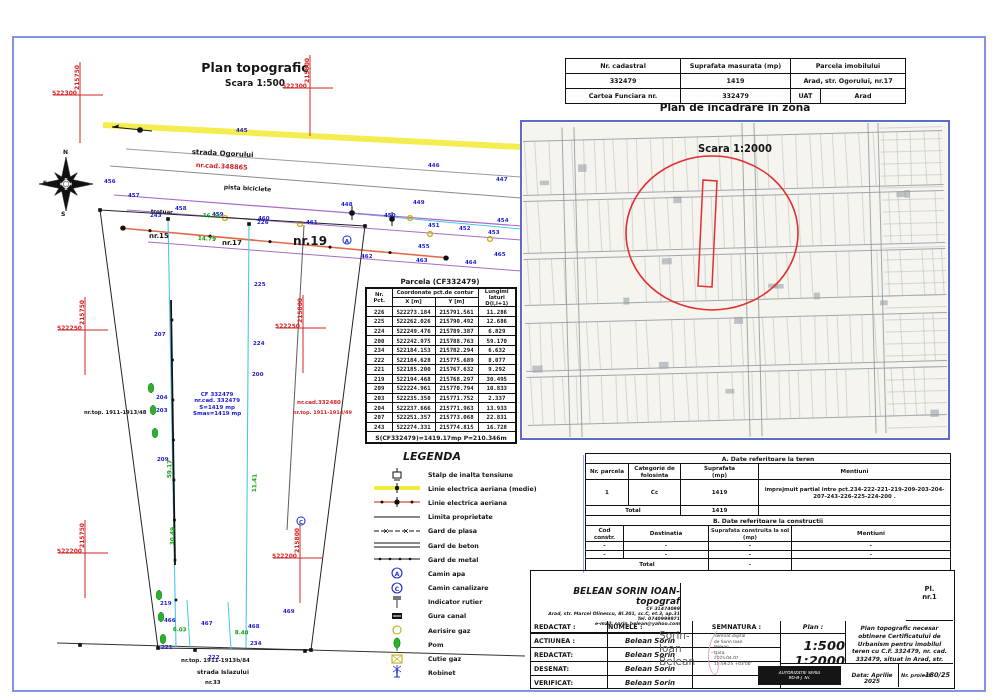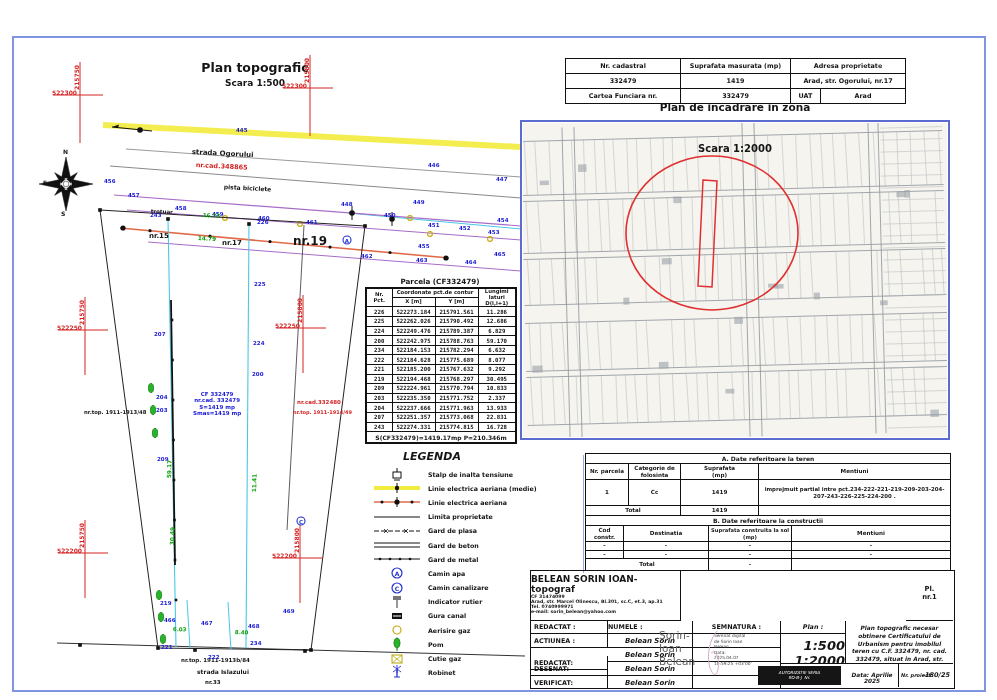--- a/index.html
+++ b/index.html
@@ -393,21 +393,21 @@
       <colgroup>
           <col style="width:115px">
           <col style="width:110px">
           <col style="width:30px">
           <col style="width:85px">
         </colgroup>
       <tbody>
           <tr>
         <td>Nr. cadastral</td>
         <td>Suprafata masurata (mp)</td>
-        <td colspan="2">Adresa proprietate</td>
+        <td colspan="2">Parcela imobilului</td>
       </tr>
       <tr>
         <td>332479</td>
         <td>1419</td>
         <td colspan="2">Arad, str. Ogorului, nr.17</td>
       </tr>
       <tr>
         <td>Cartea Funciara nr.</td>
         <td>332479</td>
         <td>UAT</td>
@@ -751,42 +751,42 @@
         <td>-</td>
         <td></td>
       </tr>
     </tbody>
       </table>
   </div>
   <div class="abs" id="ab-blue-line"></div>
 
   <div class="abs" id="tblock">
 
-    <div class="cell br bb" style="left:0;top:0;width:150px;height:50px;text-align:left;">
+    <div class="cell br bb" style="left:0;top:12px;width:150px;height:50px;text-align:right;font-style:italic;">
       <div style="font-size:9px;font-weight:bold;margin-top:3px;">BELEAN SORIN IOAN-topograf</div>
       <div style="font-size:4.6px;font-weight:bold;">CF 31474099</div>
       <div style="font-size:4.6px;font-weight:bold;">Arad, str. Marcel Olinescu, Bl.301, sc.C, et.3, ap.31</div>
       <div style="font-size:4.6px;font-weight:bold;">Tel. 0740999971</div>
       <div style="font-size:4.6px;font-weight:bold;">e-mail: sorin_belean@yahoo.com</div>
     </div>
 
 
     <div class="cell bb" style="left:375px;top:0;width:47px;height:50px;text-align:center;font-size:6.8px;font-weight:bold;white-space:pre;padding-top:14px;">Pl.
 nr.1</div>
 
     <div class="cell br bb" style="left:0;top:50px;width:77px;height:13px;font-size:6.4px;font-weight:bold;padding:2px 0 0 3px;">REDACTAT :</div>
     <div class="cell br bb" style="left:77px;top:50px;width:85px;height:13px;font-size:6.4px;font-weight:bold;text-align:left;padding-top:2px;">NUMELE :</div>
     <div class="cell br bb" style="left:162px;top:50px;width:88px;height:13px;font-size:6.4px;font-weight:bold;text-align:center;padding-top:2px;">SEMNATURA :</div>
     <div class="cell br bb it" style="left:250px;top:50px;width:65px;height:13px;font-size:6.4px;font-weight:bold;text-align:center;padding-top:2px;">Plan :</div>
 
     <div id="tb-actions">
         <div class="cell br bb" style="left: 0px; top: 63px; width: 77px; height: 14px; font-size: 6.4px; font-weight: bold; padding: 3px 0px 0px 3px;">ACTIUNEA :</div>
         <div class="cell br it bb" style="left: 77px; top: 63px; width: 85px; height: 14px; font-size: 7px; font-weight: bold; text-align: center; padding-top: 2.5px;">Belean Sorin</div>
         <div class="cell br bb" style="left: 162px; top: 63px; width: 88px; height: 14px;"></div>
-        <div class="cell br bb" style="left: 0px; top: 77px; width: 77px; height: 14px; font-size: 6.4px; font-weight: bold; padding: 3px 0px 0px 3px; margin-top: 8px;">REDACTAT:</div>
+        <div class="cell br bb" style="left: 0px; top: 77px; width: 77px; height: 14px; font-size: 6.4px; font-weight: bold; padding: 3px 0px 0px 3px;">REDACTAT:</div>
         <div class="cell br it bb" style="left: 77px; top: 77px; width: 85px; height: 14px; font-size: 7px; font-weight: bold; text-align: center; padding-top: 2.5px;">Belean Sorin</div>
         <div class="cell br bb" style="left: 162px; top: 77px; width: 88px; height: 14px;"></div>
         <div class="cell br bb" style="left: 0px; top: 91px; width: 77px; height: 14px; font-size: 6.4px; font-weight: bold; padding: 3px 0px 0px 3px;">DESENAT:</div>
         <div class="cell br it bb" style="left: 77px; top: 91px; width: 85px; height: 14px; font-size: 7px; font-weight: bold; text-align: center; padding-top: 2.5px;">Belean Sorin</div>
         <div class="cell br bb" style="left: 162px; top: 91px; width: 88px; height: 14px;"></div>
         <div class="cell br" style="left: 0px; top: 105px; width: 77px; height: 12px; font-size: 6.4px; font-weight: bold; padding: 3px 0px 0px 3px;">VERIFICAT:</div>
         <div class="cell br it" style="left: 77px; top: 105px; width: 85px; height: 12px; font-size: 7px; font-weight: bold; text-align: center; padding-top: 2.5px;">Belean Sorin</div>
         <div class="cell br" style="left: 162px; top: 105px; width: 88px; height: 12px;"></div>
       </div>
 

